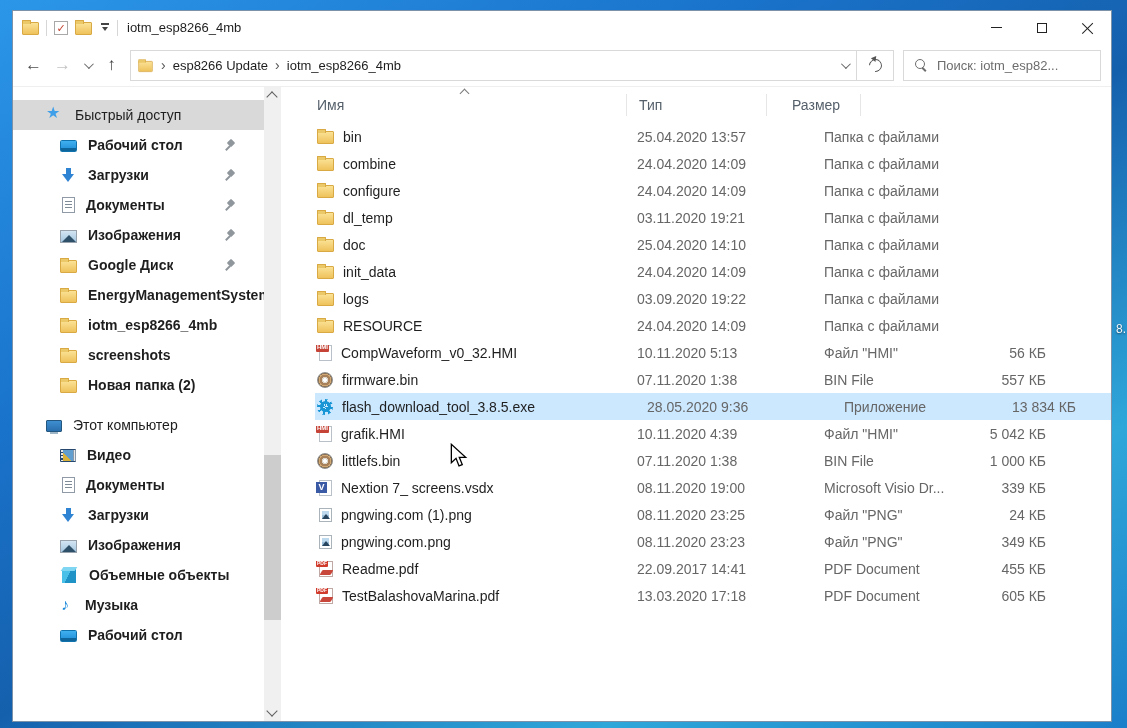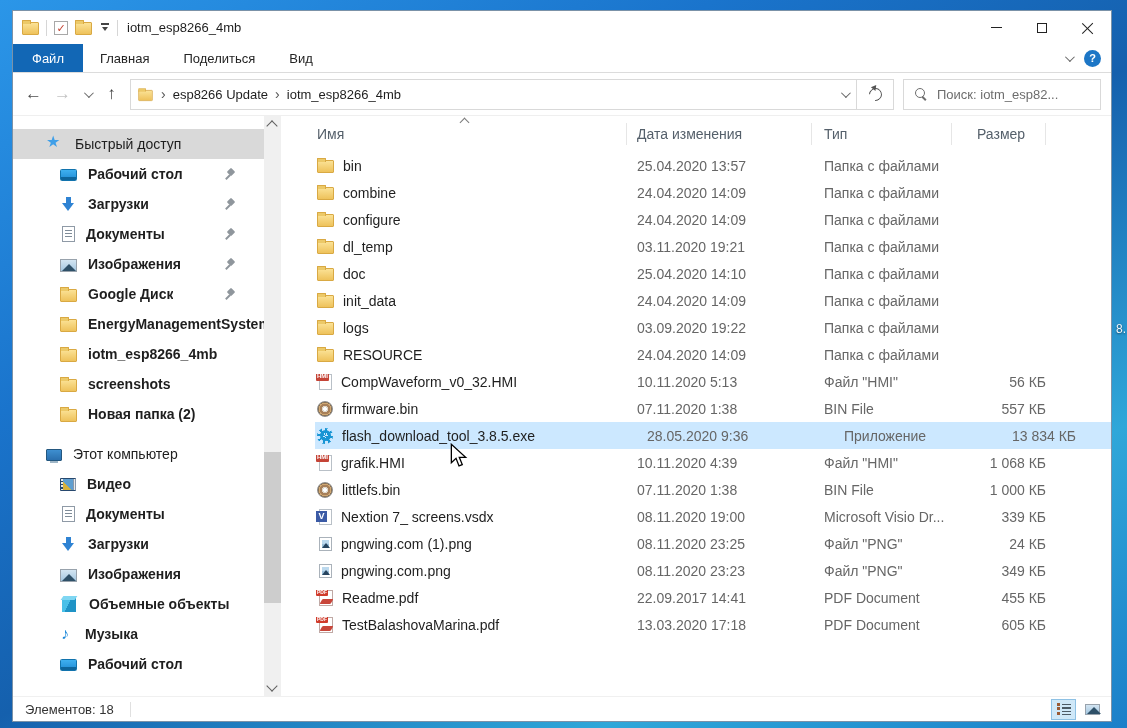--- a/index.html
+++ b/index.html
@@ -183,30 +183,20 @@
         </span>
       <span class="win-btn">
           <span class="glyph-max"></span>
         </span>
       <span class="win-btn">
           <span class="glyph-close"></span>
         </span>
     </div>
   </div>
 
-  <div class="tabsrow">
-    <span class="tab tab-file">Файл</span>
-    <span class="tab">Главная</span>
-    <span class="tab">Поделиться</span>
-    <span class="tab">Вид</span>
-    <span class="tabsrow-right">
-      <span class="chev chev-down"></span>
-      <span class="help-circle">?</span>
-    </span>
-  </div>
 
   <div class="toolbar">
     <span class="nav-btn nav-back">←</span>
     <span class="nav-btn nav-fwd">→</span>
     <span class="nav-btn nav-chev">
         <span class="chev chev-down" style="border-color:#6a6a6a;"></span>
       </span>
     <span class="nav-btn nav-up">↑</span>
     <div class="addressbar">
       <span class="ic ic-folder" style="transform:scale(.85);"></span>
@@ -311,21 +301,20 @@
         <span class="arrow arrow-up"></span>
         <span class="sb-thumb"></span>
         <span class="arrow arrow-down"></span>
       </div>
     </div>
 
     <div class="filearea">
       <span class="sort-chev"></span>
       <div class="lheader">
         <span class="hcell h-name">Имя</span>
-        <span class="hcell h-date">Дата изменения</span>
         <span class="hcell h-type">Тип</span>
         <span class="hcell h-size">Размер</span>
       </div>
       <div>
           <div class="frow">
             <span class="cell c-name">
               <span class="ic ic-folder"></span>
               <span>bin</span>
             </span>
             <span class="cell c-date">25.04.2020 13:57</span>
@@ -422,21 +411,21 @@
             <span class="cell c-type">Приложение</span>
             <span class="cell c-size">13 834 КБ</span>
           </div>
           <div class="frow">
             <span class="cell c-name">
               <span class="ic ic-hmi"></span>
               <span>grafik.HMI</span>
             </span>
             <span class="cell c-date">10.11.2020 4:39</span>
             <span class="cell c-type">Файл "HMI"</span>
-            <span class="cell c-size">1 068 КБ</span>
+            <span class="cell c-size">5 042 КБ</span>
           </div>
           <div class="frow">
             <span class="cell c-name">
               <span class="ic ic-disc"></span>
               <span>littlefs.bin</span>
             </span>
             <span class="cell c-date">07.11.2020 1:38</span>
             <span class="cell c-type">BIN File</span>
             <span class="cell c-size">1 000 КБ</span>
           </div>
@@ -482,30 +471,18 @@
               <span>TestBalashovaMarina.pdf</span>
             </span>
             <span class="cell c-date">13.03.2020 17:18</span>
             <span class="cell c-type">PDF Document</span>
             <span class="cell c-size">605 КБ</span>
           </div>
         </div>
     </div>
   </div>
 
-  <div class="statusbar">
-    <span class="status-text">Элементов: 18</span>
-    <span class="status-sep"></span>
-    <span class="view-btns">
-      <span class="view-btn active">
-          <span class="glyph-details"></span>
-        </span>
-      <span class="view-btn">
-          <span class="ic ic-pictures" style="width:15px;height:11px;margin:0;"></span>
-        </span>
-    </span>
-  </div>
 
 </div>
 
 <svg class="cursor" viewBox="0 0 13 20">
   <path d="M1,1 L1,15.2 L4.6,11.8 L6.9,17.6 L9.4,16.6 L7.1,11 L12,11 Z" fill="#fff" stroke="#000" stroke-width="1"></path>
 </svg>
 
 </body></html>

